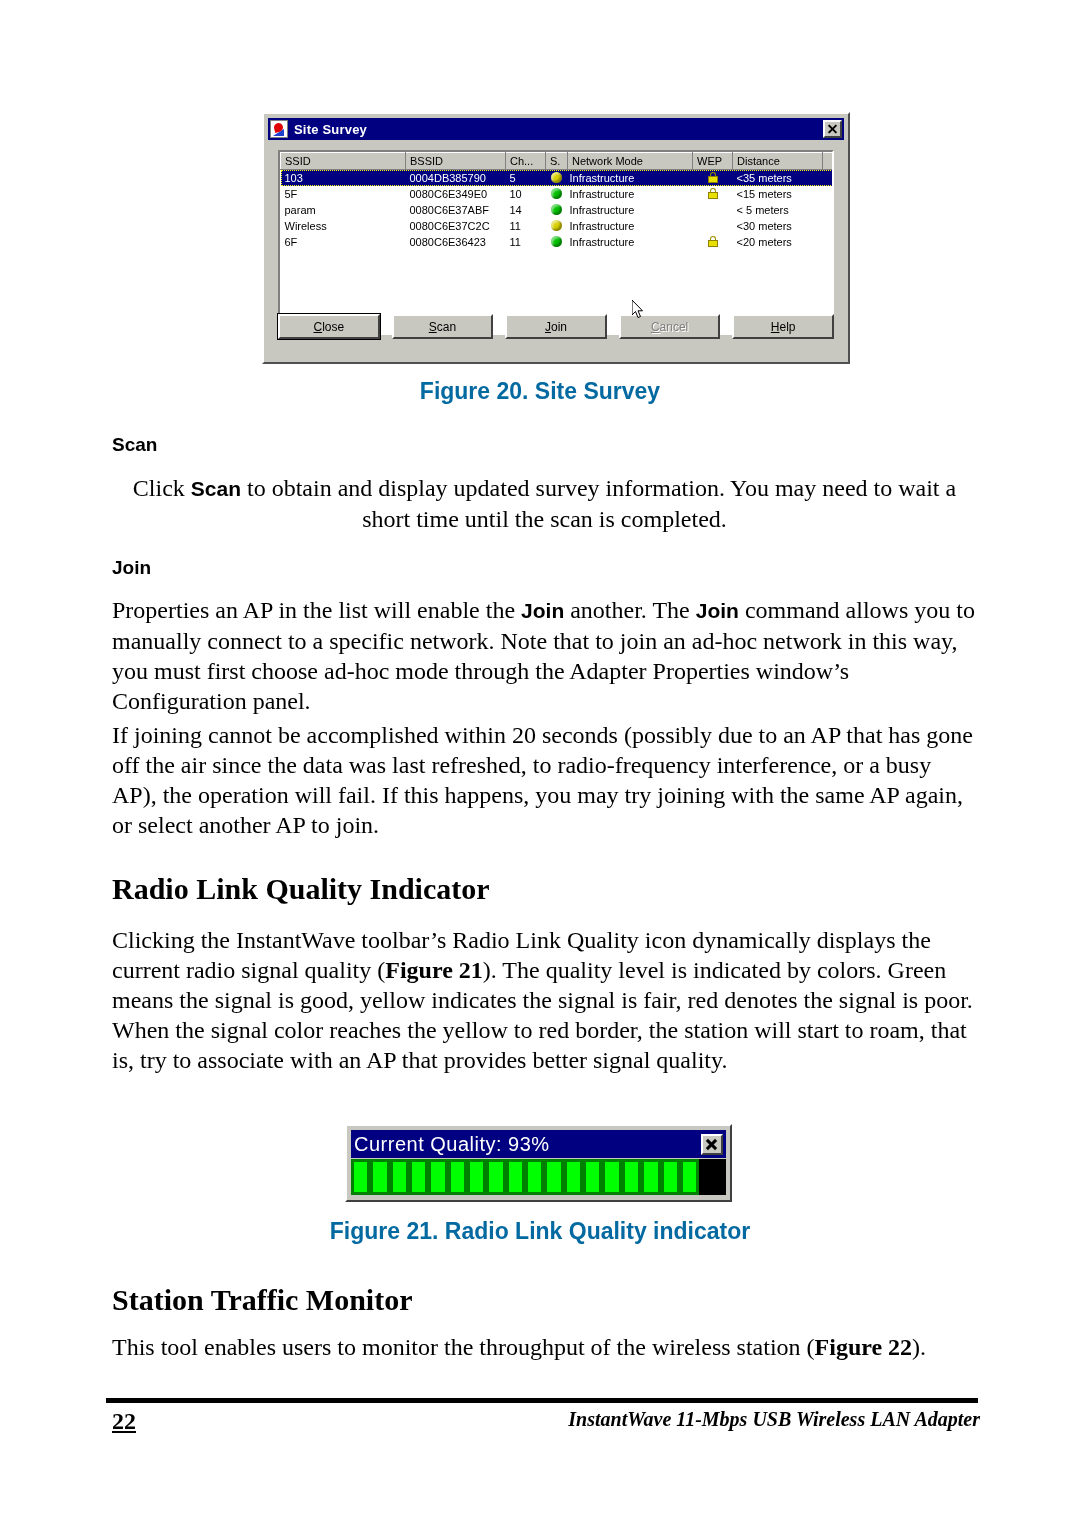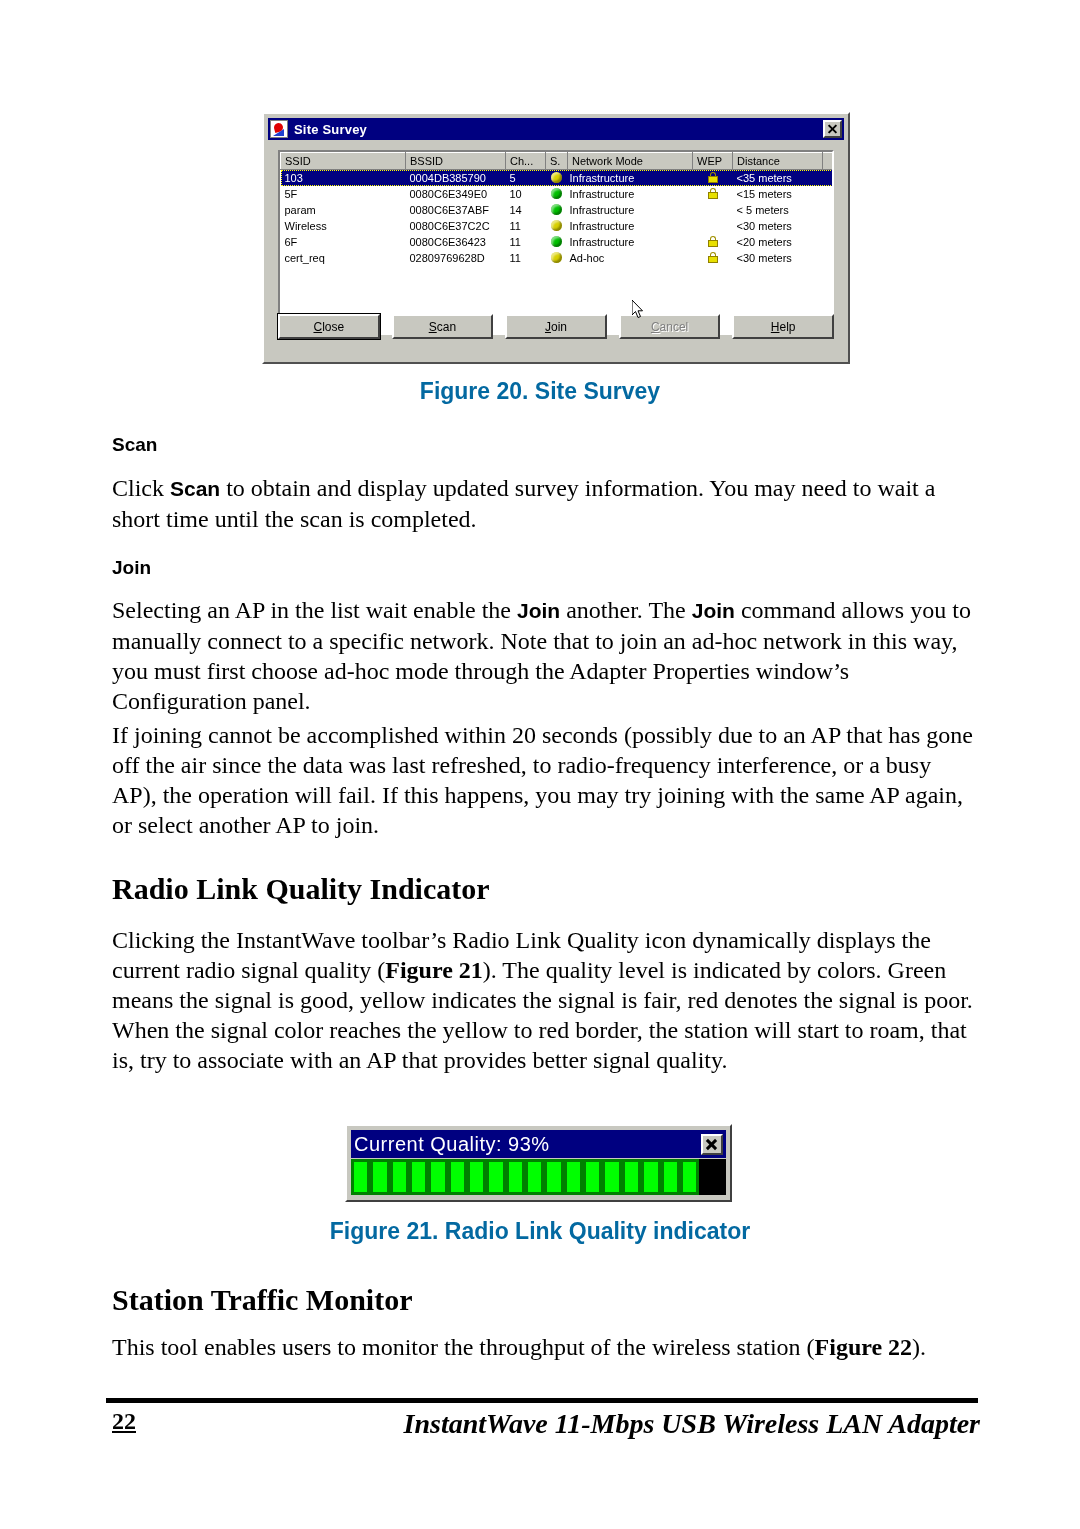--- a/index.html
+++ b/index.html
@@ -370,21 +370,21 @@
     font-size: 24px;
     text-decoration: underline;
   }
   .footer-title {
     position: absolute;
     right: 100px;
     top: 1408px;
     font-family: "Liberation Serif", serif;
     font-weight: bold;
     font-style: italic;
-    font-size: 28px;
+    font-size: 20px;
   }
 </style>
 </head>
 <body>
 
 <div class="dialog">
 
   <div class="titlebar">
     <span class="title-icon"></span>
     <span class="title-text">Site Survey</span>
@@ -459,54 +459,44 @@
           <tr>
             <td>6F</td>
             <td>0080C6E36423</td>
             <td>11</td>
             <td class="cell-center"><span class="sigdot sig-green"></span></td>
             <td class="mode-cell">Infrastructure</td>
             <td class="cell-center"><span class="lock"></span></td>
             <td>&lt;20 meters</td>
             <td></td>
           </tr>
-          <tr>
-            <td>cert_req</td>
-            <td>02809769628D</td>
-            <td>11</td>
-            <td class="cell-center"><span class="sigdot sig-yellow"></span></td>
-            <td class="mode-cell">Ad-hoc</td>
-            <td class="cell-center"><span class="lock"></span></td>
-            <td>&lt;30 meters</td>
-            <td></td>
-          </tr>
         </tbody>
     </table>
   </div>
 
   <div class="btnrow" id="dialog-buttons">
       <div class="dlgbtn default"><u>C</u>lose</div>
       <div class="dlgbtn"><u>S</u>can</div>
       <div class="dlgbtn"><u>J</u>oin</div>
       <div class="dlgbtn disabled"><u>C</u>ancel</div>
       <div class="dlgbtn"><u>H</u>elp</div>
     </div>
 
   <svg class="cursor-arrow" viewBox="0 0 13 20">
     <polygon points="0,0 0,15 3.5,11.5 6,17.5 8.5,16.5 6,10.8 10.5,10.8" fill="#ffffff" stroke="#000000" stroke-width="1"></polygon>
   </svg>
 </div>
 
 <div class="fig-caption" style="top:378px;">Figure 20.  Site Survey</div>
 
 <div class="sub-head" style="top:434px;">Scan</div>
-<div class="para" style="top:473px;"><span>Click </span><b>Scan</b><span> to obtain and display updated survey information. You may need to wait a short time until the scan is completed.</span></div>
+<div class="para" style="top:473px;text-align:center;"><span>Click </span><b>Scan</b><span> to obtain and display updated survey information. You may need to wait a short time until the scan is completed.</span></div>
 
 <div class="sub-head" style="top:557px;">Join</div>
-<div class="para" style="top:595px;"><span>Selecting an AP in the list wait enable the </span><b>Join</b><span> another. The </span><b>Join</b><span> command allows you to manually connect to a specific network. Note that to join an ad-hoc network in this way, you must first choose ad-hoc mode through the Adapter Properties window’s Configuration panel.</span></div>
+<div class="para" style="top:595px;"><span>Properties an AP in the list will enable the </span><b>Join</b><span> another. The </span><b>Join</b><span> command allows you to manually connect to a specific network. Note that to join an ad-hoc network in this way, you must first choose ad-hoc mode through the Adapter Properties window’s Configuration panel.</span></div>
 <div class="para" style="top:720px;">If joining cannot be accomplished within 20 seconds (possibly due to an AP that has gone off the air since the data was last refreshed, to radio-frequency interference, or a busy AP), the operation will fail. If this happens, you may try joining with the same AP again, or select another AP to join.</div>
 
 <div class="sec-head" style="top:872px;">Radio Link Quality Indicator</div>
 <div class="para" style="top:925px;"><span>Clicking the InstantWave toolbar’s Radio Link Quality icon dynamically displays the current radio signal quality (</span><span class="bser">Figure 21</span><span>). The quality level is indicated by colors. Green means the signal is good, yellow indicates the signal is fair, red denotes the signal is poor. When the signal color reaches the yellow to red border, the station will start to roam, that is, try to associate with an AP that provides better signal quality.</span></div>
 
 <div class="quality">
   <div class="q-title">
     <span class="q-title-text">Current Quality:  93%</span>
     <span class="q-close"></span>
   </div>

